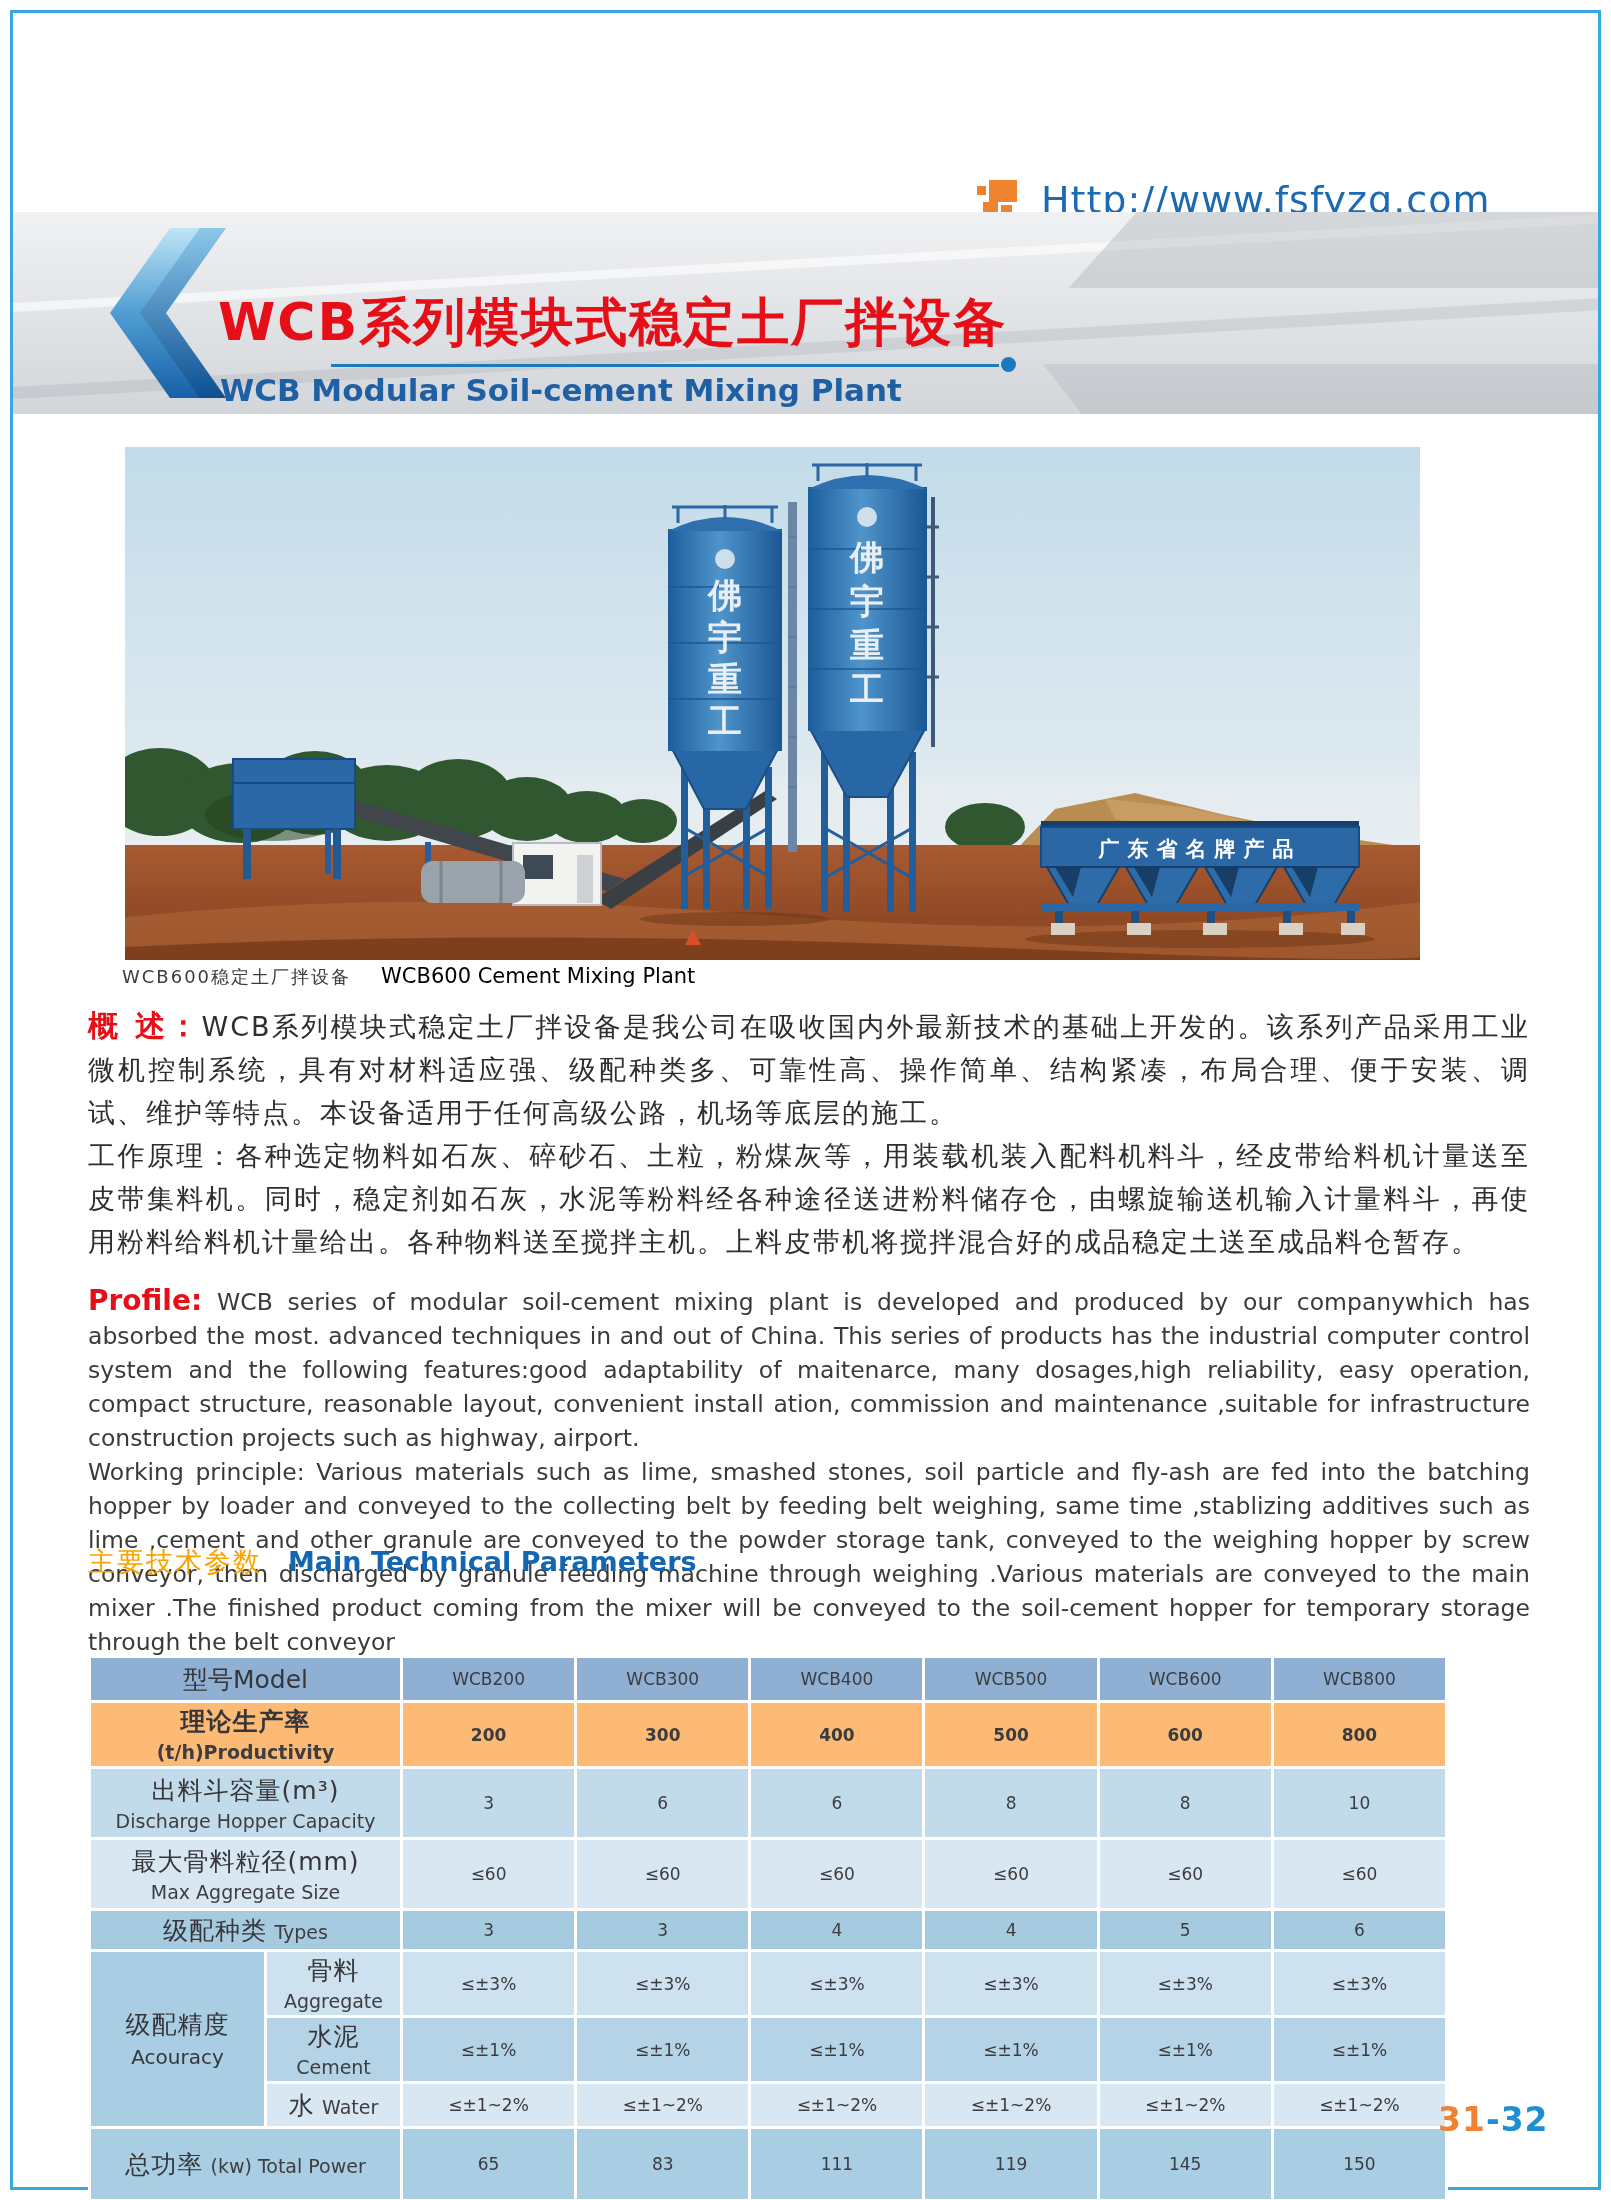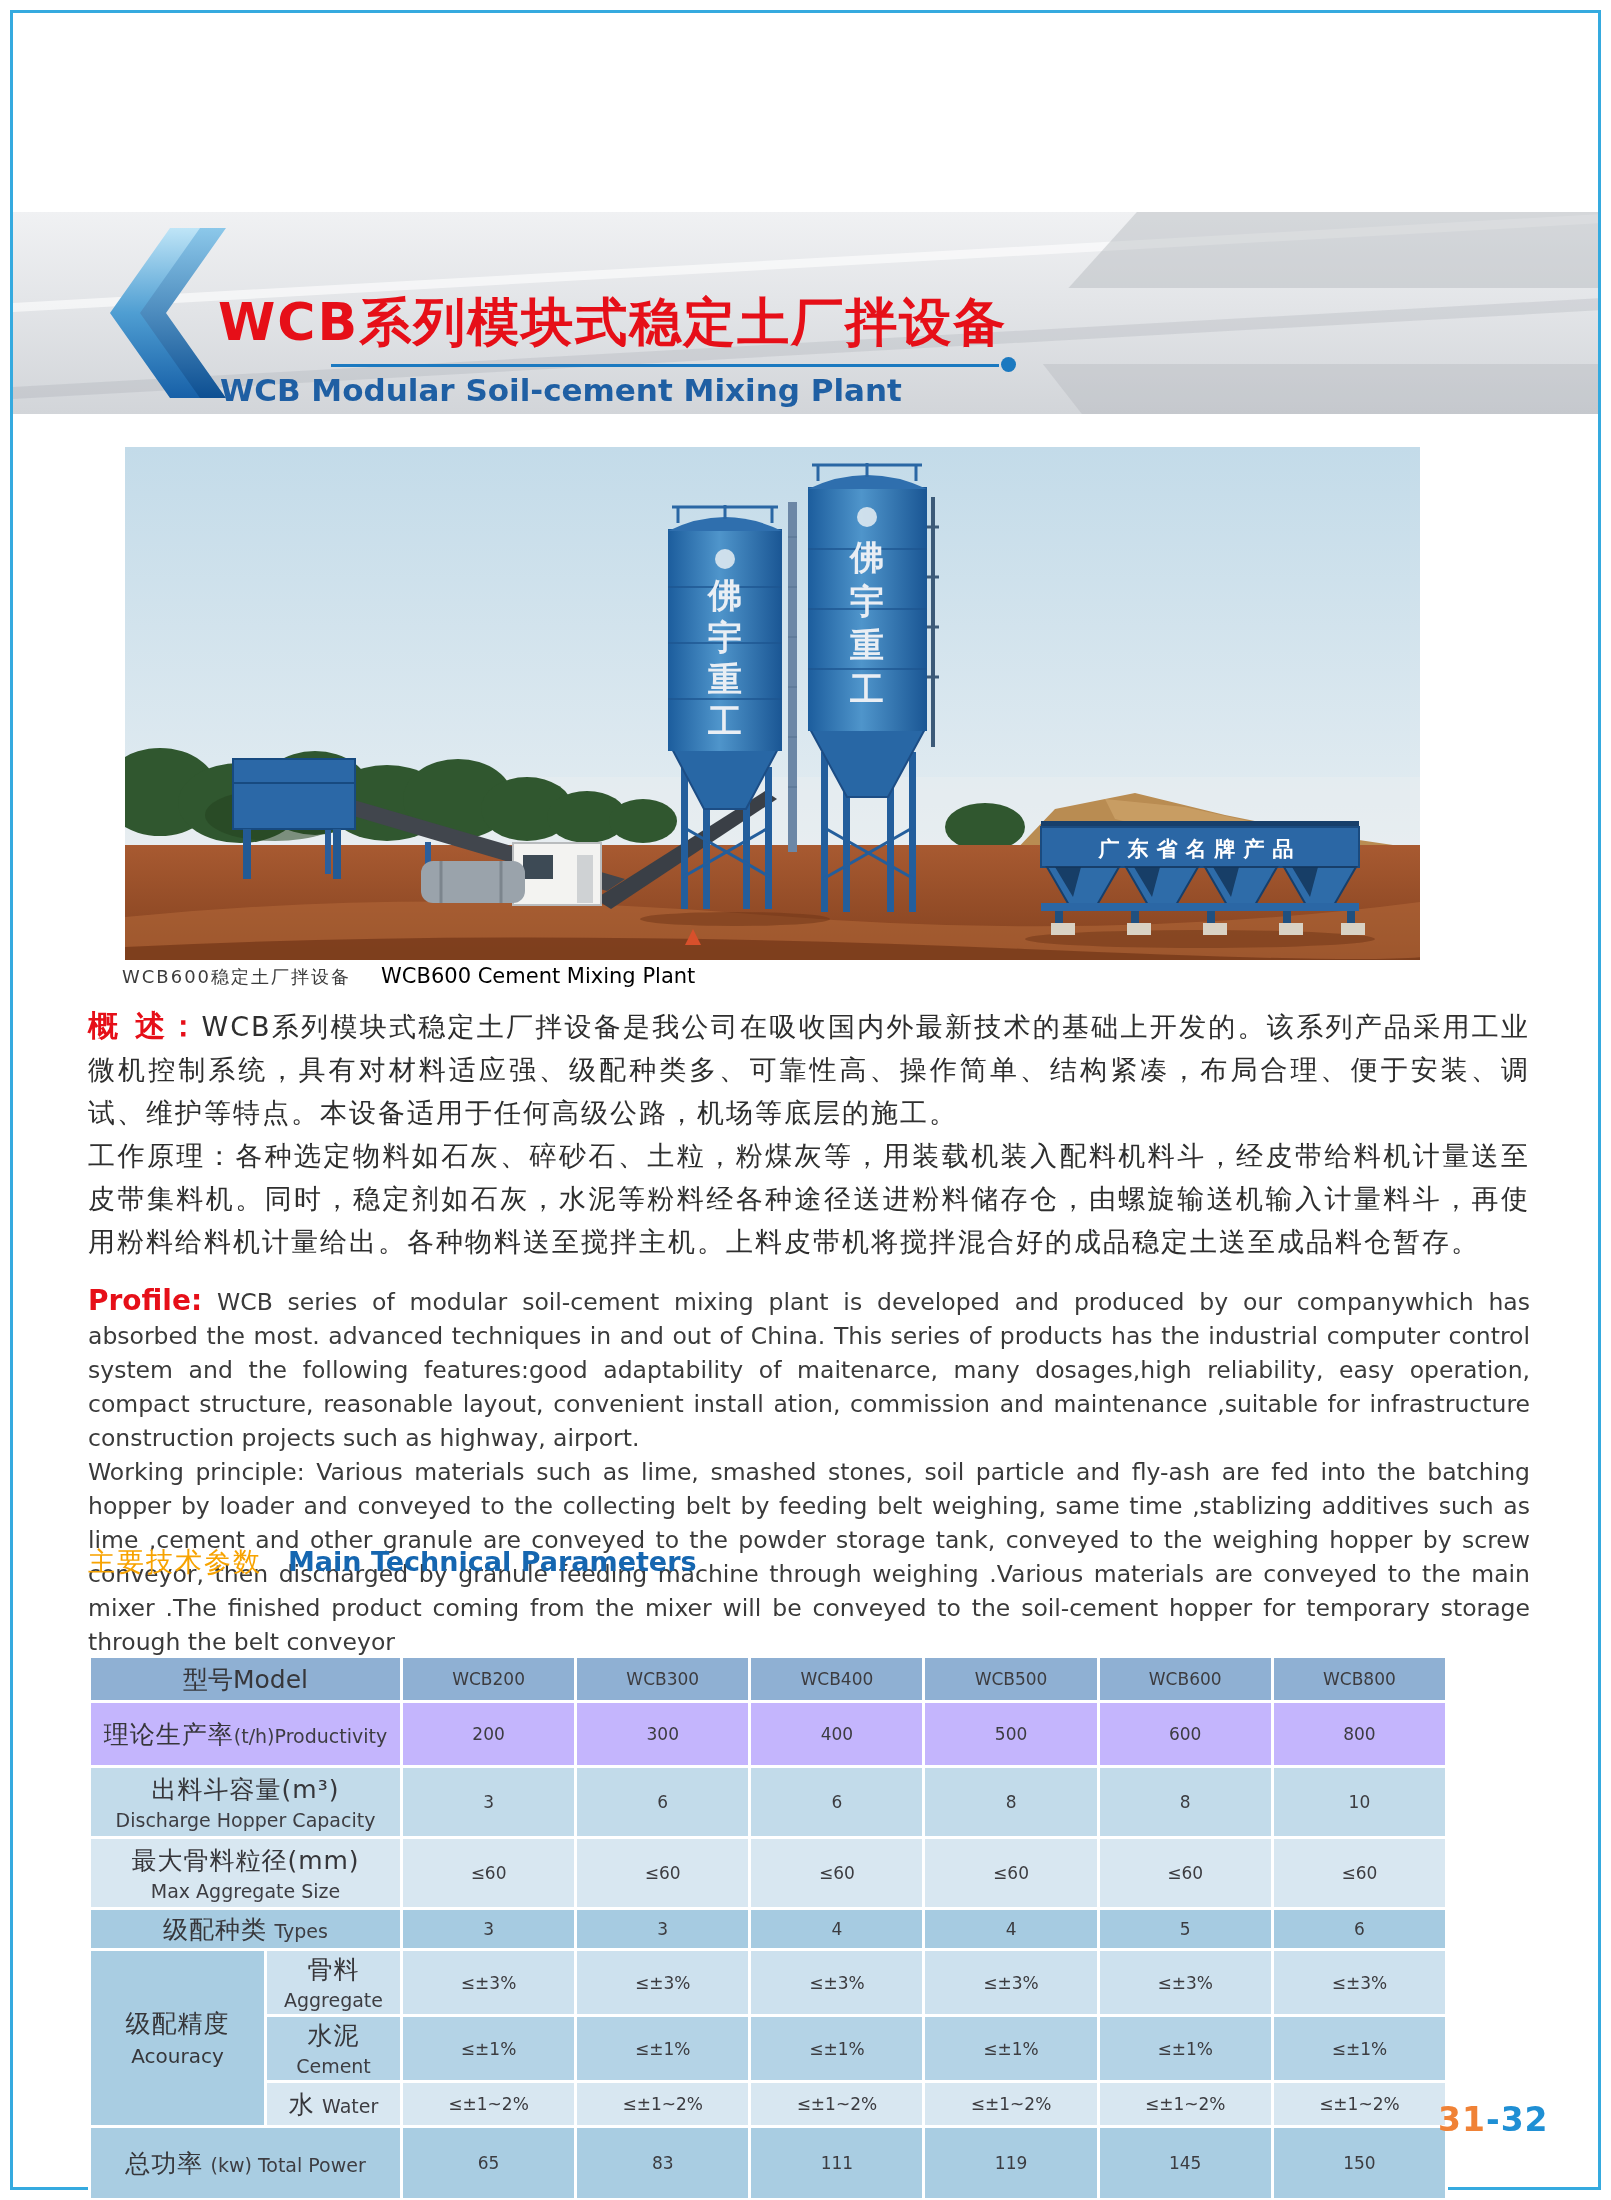--- a/index.html
+++ b/index.html
@@ -50,21 +50,21 @@
           font-size:23px;color:#36363a;}
   .ptable td{border:3px solid #ffffff;text-align:center;vertical-align:middle;padding:2px 4px;}
   tr.h-header td{height:38px;}
   tr.h-prod td{height:58px;}
   tr.h-disch td{height:64px;}
   tr.h-maxagg td{height:64px;}
   tr.h-types td{height:34px;}
   tr.h-acc td{height:38px;}
   tr.h-power td{height:66px;}
   .bg-header{background:#8fb0d3;}
-  .bg-l1{background:#c4b5fd;}
+  .bg-l1{background:#fdba74;font-weight:bold;}
   .bg-m1{background:#c2dbea;}
   .bg-l2{background:#d8e7f1;}
   .bg-d1{background:#a6cbe1;}
   .bg-l3{background:#cde1ee;}
   .bg-m2{background:#b4d3e6;}
   .bg-pw{background:#a9cde2;}
   .lbl{text-align:left;padding-left:38px;}
   .lbl-c{text-align:center;padding-left:4px;}
   .lcn{font-size:25px;letter-spacing:1px;}
   .len{font-size:19px;color:#3d3d42;}
@@ -78,20 +78,29 @@
   .pagenum{position:absolute;left:1438px;top:2100px;font-size:33px;font-weight:bold;letter-spacing:1px;}
   .pn-orange{color:#f08236;}
   .pn-blue{color:#1f8fd4;}
 </style>
 </head>
 <body>
 
 <div class="page">
   <div class="frame"></div>
 
+  <div class="url-row">
+    <svg width="44" height="44" viewBox="0 0 44 44">
+      <rect x="14" y="2" width="28" height="22" fill="#ef8430"></rect>
+      <rect x="2" y="8" width="9" height="9" fill="#ef8430"></rect>
+      <rect x="8" y="24" width="15" height="16" fill="#ef8430"></rect>
+      <rect x="26" y="27" width="11" height="9" fill="#ef8430"></rect>
+    </svg>
+    <span class="url-text">Http://www.fsfyzg.com</span>
+  </div>
 
   <div class="banner">
     <div class="b-stripe1"></div>
     <div class="b-stripe2"></div>
     <div class="b-wedge1"></div>
     <div class="b-wedge2"></div>
     <svg class="chev" width="120" height="178" viewBox="0 0 120 178">
       <defs>
         <linearGradient id="cg1" x1="0" y1="0" x2="0" y2="1">
           <stop offset="0" stop-color="#bfe5f7"></stop>

